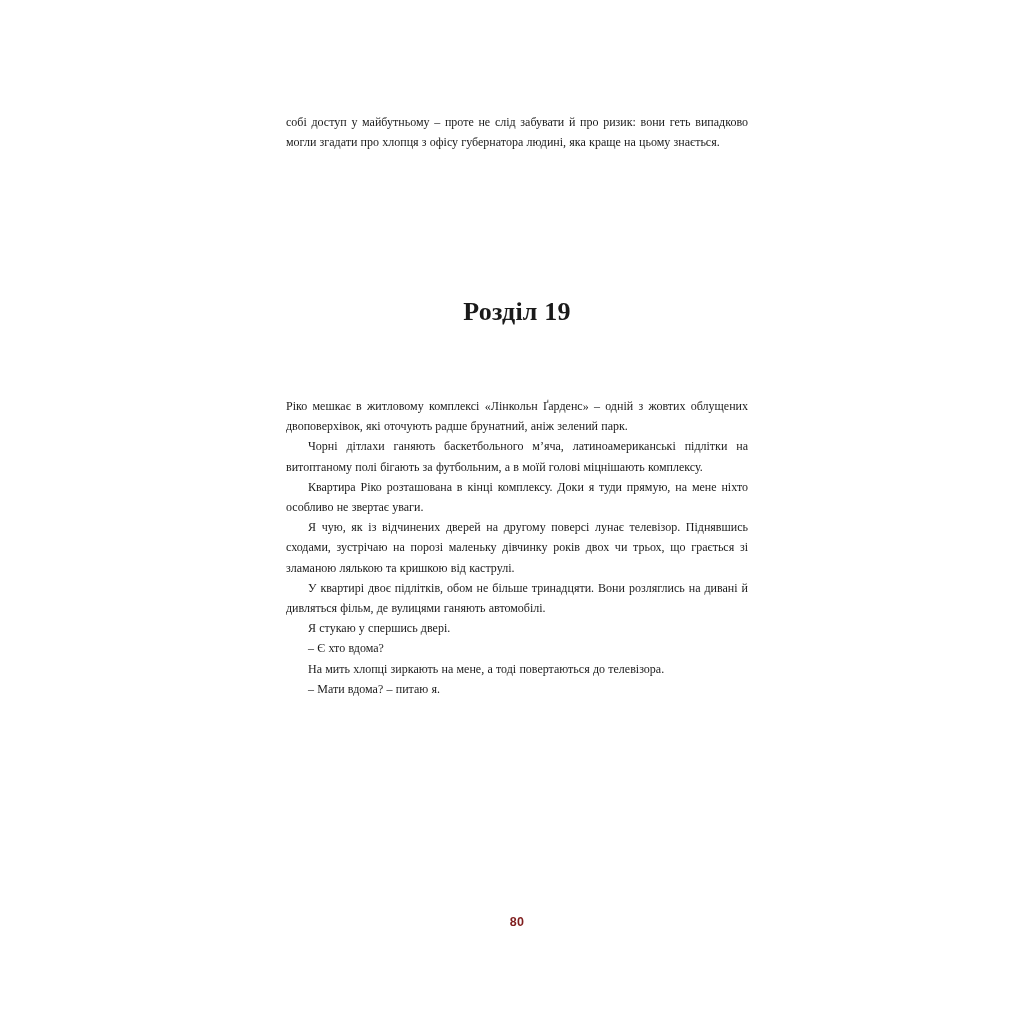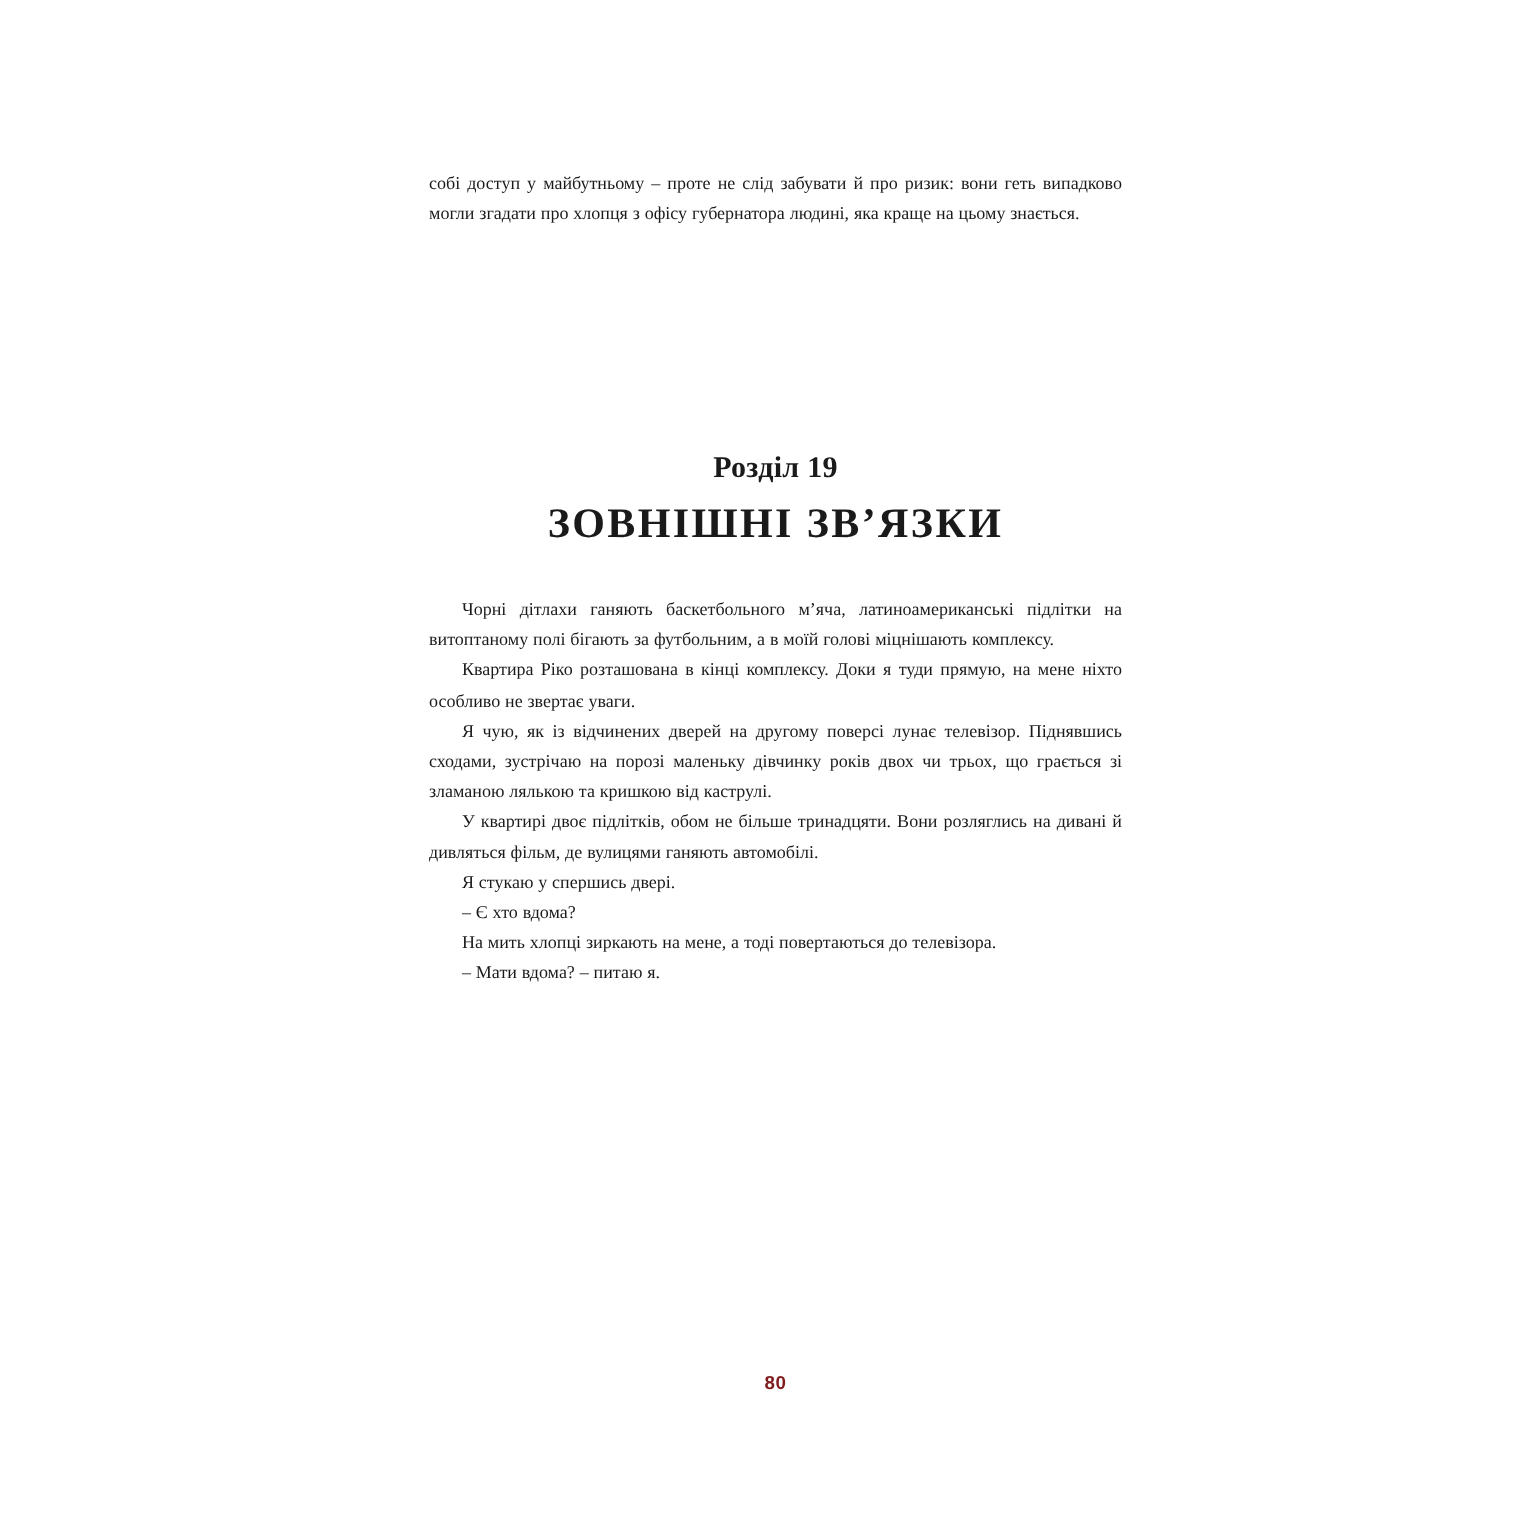--- a/index.html
+++ b/index.html
@@ -47,21 +47,21 @@
   .chapter-head {
     position: absolute;
     left: 286px;
     top: 300px;
     width: 462px;
     text-align: center;
   }
 
   .chapter-number {
     margin: 0;
-    font-size: 20px;
+    font-size: 26px;
     line-height: 24px;
     font-weight: bold;
     letter-spacing: 0.2px;
   }
 
   .chapter-title {
     margin: 0;
     margin-top: 9px;
     font-size: 28px;
     line-height: 34px;
@@ -97,24 +97,24 @@
 <body>
 
 <div class="page">
 
   <div class="text-column">
     <p class="para">собі доступ у майбутньому – проте не слід забувати й про ризик: вони геть випадково могли згадати про хлопця з офісу губернатора людині, яка краще на цьому знається.</p>
   </div>
 
   <div class="chapter-head">
     <p class="chapter-number">Розділ 19</p>
-    <h1 class="chapter-title">ЗОВНІШНІ ЗВ’ЯЗКИ</h1>
   </div>
 
   <div class="body-column">
+    <p class="para">Ріко мешкає в житловому комплексі «Лінкольн Ґарденс» – одній з жовтих облущених двоповерхівок, які оточують радше брунатний, аніж зелений парк.</p>
     <p class="para indent">Чорні дітлахи ганяють баскетбольного м’яча, латиноамериканські підлітки на витоптаному полі бігають за футбольним, а в моїй голові міцнішають комплексу.</p>
     <p class="para indent">Квартира Ріко розташована в кінці комплексу. Доки я туди прямую, на мене ніхто особливо не звертає уваги.</p>
     <p class="para indent">Я чую, як із відчинених дверей на другому поверсі лунає телевізор. Піднявшись сходами, зустрічаю на порозі маленьку дівчинку років двох чи трьох, що грається зі зламаною лялькою та кришкою від каструлі.</p>
     <p class="para indent">У квартирі двоє підлітків, обом не більше тринадцяти. Вони розляглись на дивані й дивляться фільм, де вулицями ганяють автомобілі.</p>
     <p class="para indent">Я стукаю у спершись двері.</p>
     <p class="para indent">– Є хто вдома?</p>
     <p class="para indent">На мить хлопці зиркають на мене, а тоді повертаються до телевізора.</p>
     <p class="para indent">– Мати вдома? – питаю я.</p>
   </div>
 

